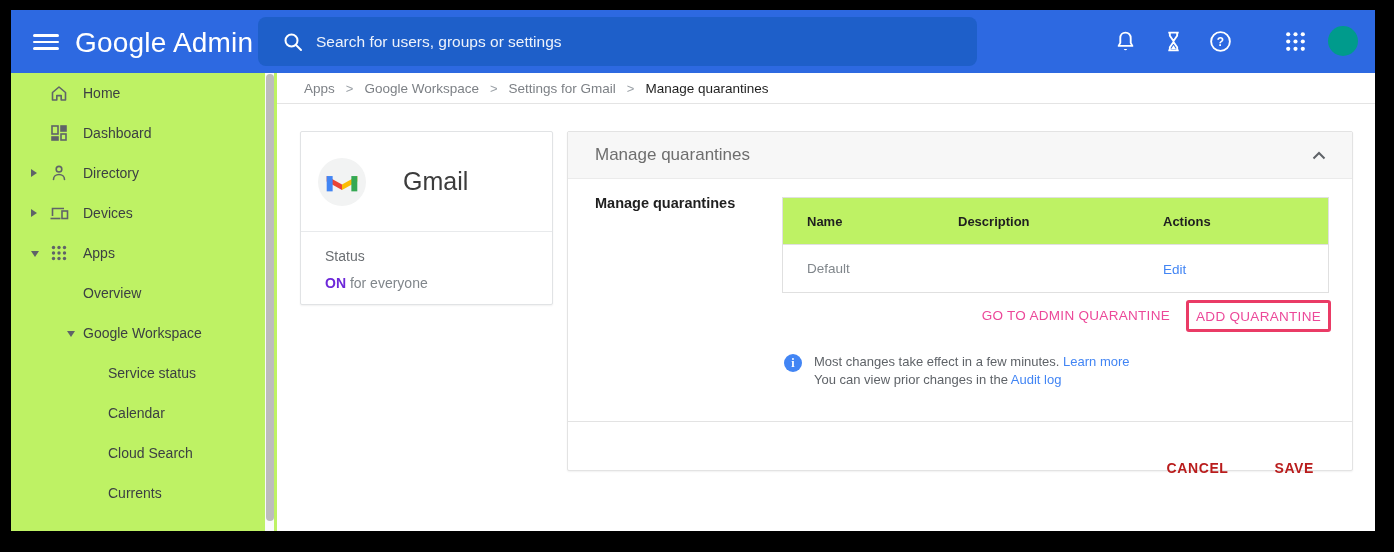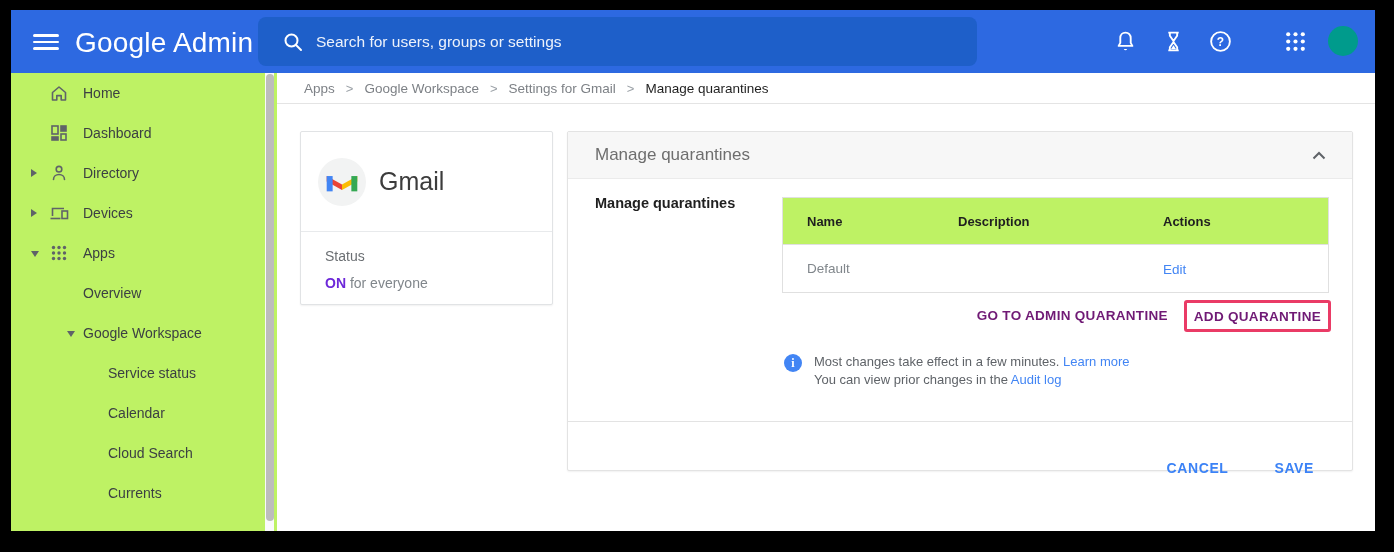--- a/index.html
+++ b/index.html
@@ -38,21 +38,21 @@
   .main { position:absolute; left:266px; top:63px; width:1098px; height:458px; background:#fff; }
   .breadcrumb { height:31px; display:flex; align-items:center; padding-left:27px; gap:11px;
                 border-bottom:1px solid #e4e4e4; font-size:13.5px; color:#7d8186; }
   .breadcrumb .sep { color:#9aa0a6; font-size:13px; }
   .breadcrumb .cur { color:#1f1f1f; }
   .breadcrumb a { color:#7d8186; text-decoration:none; cursor:pointer; }
 
   
   .app-card { position:absolute; left:23px; top:58px; width:253px; height:174px; background:#fff;
               border:1px solid #e1e3e5; border-radius:2px; box-shadow:0 1px 2px rgba(0,0,0,.06); }
-  .card-top { height:100px; display:flex; align-items:center; padding-left:17px; gap:13px; border-bottom:1px solid #e8eaec; }
+  .card-top { height:100px; display:flex; align-items:center; padding-left:17px; gap:37px; border-bottom:1px solid #e8eaec; }
   .logo-circle { width:48px; height:48px; border-radius:50%; background:#f2f3f3; display:flex; align-items:center; justify-content:center; }
   .card-title { font-size:25px; color:#3c3c3c; }
   .card-status { padding:16px 0 0 24px; }
   .status-label { font-size:14px; font-weight:normal; color:#6b6f73; }
   .status-value { margin-top:11px; font-size:14px; color:#80868b; }
   .status-on { color:#6d28d9; font-weight:bold; }
 
   
   .panel { position:absolute; left:290px; top:58px; width:786px; height:340px; background:#fff;
            border:1px solid #e3e3e3; border-radius:2px; box-shadow:0 1px 2px rgba(0,0,0,.06); }
@@ -66,32 +66,32 @@
   .q-row   { display:flex; height:47px; background:#fff; align-items:center; }
   .q-c1 { width:175px; padding-left:24px; }
   .q-c2 { width:205px; }
   .q-c3 { flex:1; }
   .q-thead div { font-size:13px; font-weight:bold; color:#1f1f1f; }
   .cell-name { font-size:13.5px; color:#80868b; }
   .cell-desc { font-size:13.5px; color:#80868b; }
   .link { color:#4285f4; font-size:13.5px; text-decoration:none; cursor:pointer; }
 
   .actions-row { position:absolute; top:166px; right:21px; height:35px; display:flex; align-items:center; gap:16px; }
-  .txt-btn { background:none; border:none; color:#701a75; font-weight:bold; font-size:13.5px; letter-spacing:.3px; cursor:pointer; font-family:inherit; }
+  .txt-btn { background:none; border:none; color:#ec4899; font-weight:normal; font-size:13.5px; letter-spacing:.3px; cursor:pointer; font-family:inherit; }
   .add-wrap { border:3px solid #ea3b66; border-radius:3px; padding:4px 7px; }
 
   .info { position:absolute; left:216px; top:221px; display:flex; gap:12px; }
   .info-ico { width:18px; height:18px; border-radius:50%; background:#4285f4; color:#fff; font-size:12px; font-weight:bold;
               display:flex; align-items:center; justify-content:center; flex:none; margin-top:1px; font-family:"Liberation Serif",serif; }
   .info-text { font-size:13px; line-height:17.5px; color:#5f6368; }
   .info-text .link { font-size:13px; }
 
   .panel-footer { position:absolute; left:0; right:0; top:289px; bottom:0; border-top:1px solid #e3e3e3;
                   display:flex; align-items:center; justify-content:flex-end; gap:46px; padding-right:38px; }
-  .foot-btn { background:none; border:none; color:#3b82f6; font-weight:bold; font-size:14px; letter-spacing:.6px; cursor:pointer; font-family:inherit;margin-top:44px; }
+  .foot-btn { background:none; border:none; color:#b91c1c; font-weight:bold; font-size:14px; letter-spacing:.6px; cursor:pointer; font-family:inherit;margin-top:44px; }
 </style>
 </head>
 <body>
 
 <div class="frame">
 
   <header class="topbar">
     <div class="menu-btn">
         <span></span>
         <span></span>

